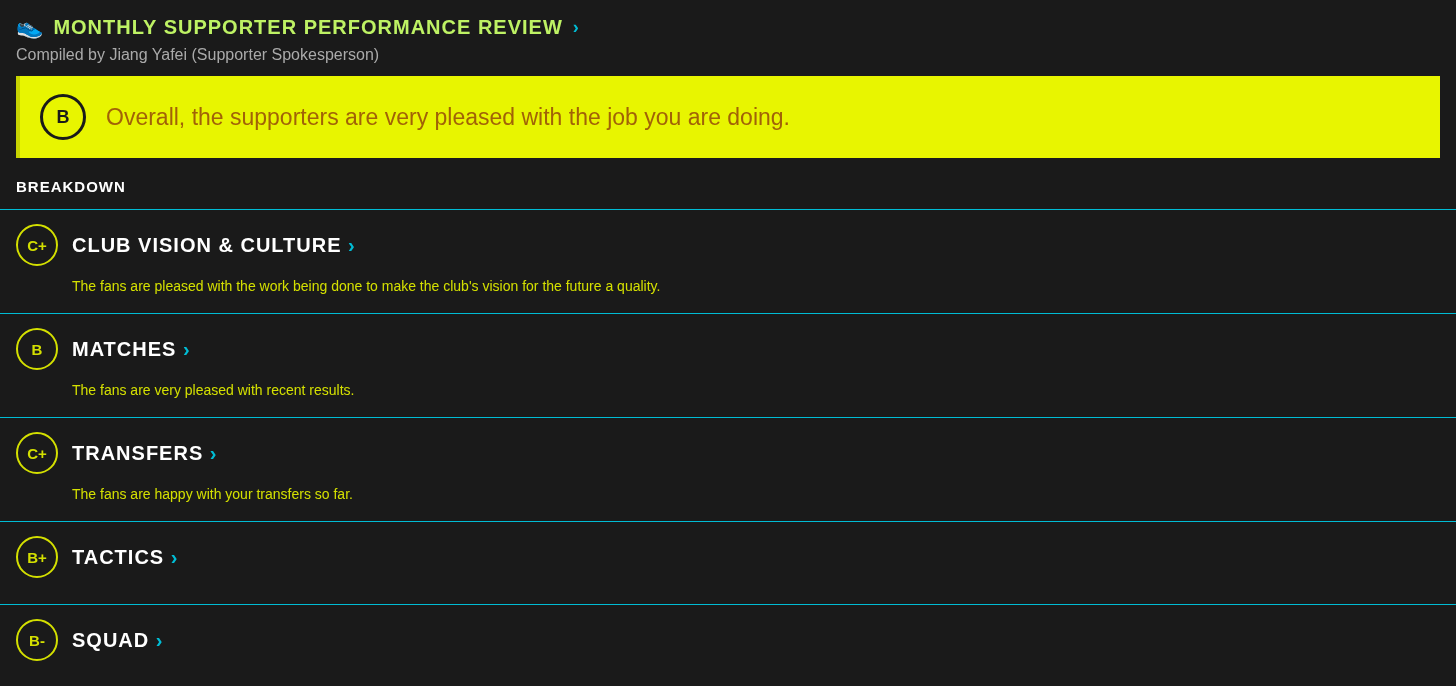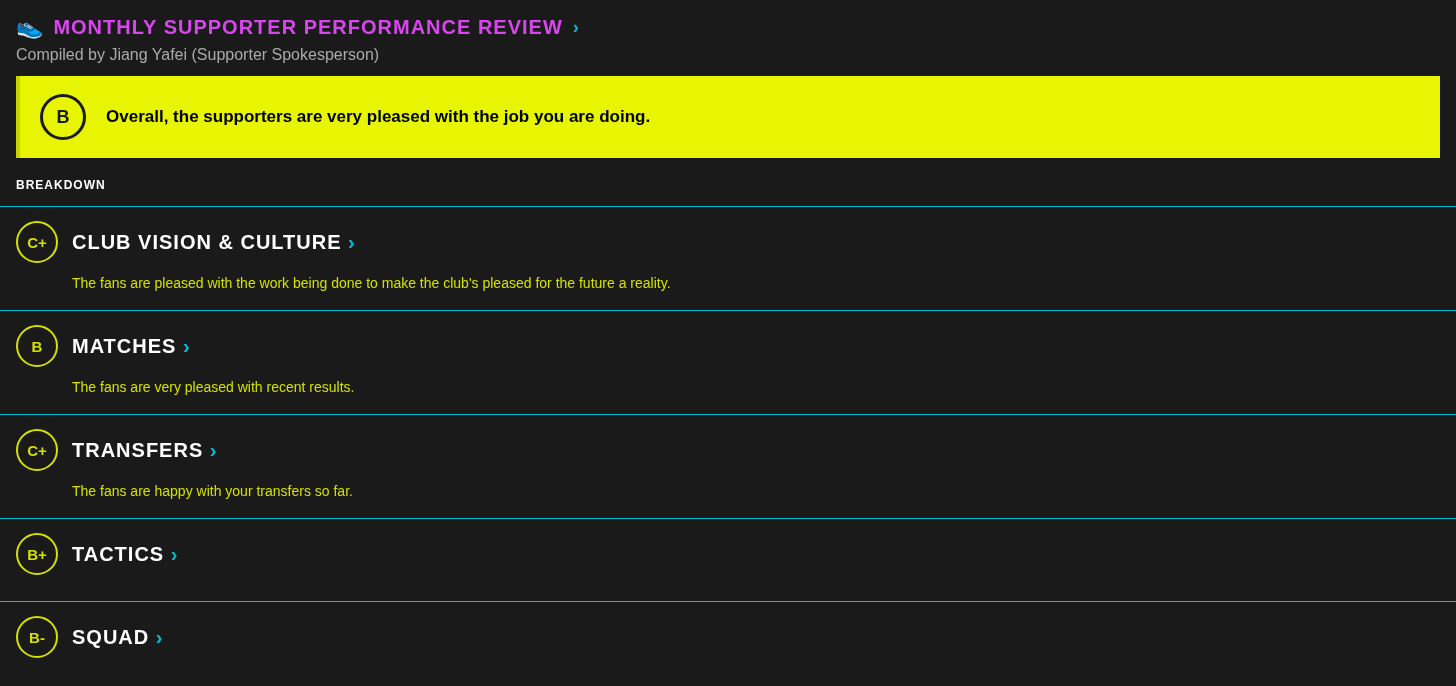--- a/index.html
+++ b/index.html
@@ -22,21 +22,21 @@
     }
 
     .header-icon {
       color: #00bcd4;
       font-size: 22px;
     }
 
     .header-title {
       font-size: 20px;
       font-weight: bold;
-      color: #d946ef;
+      color: #bef264;
       letter-spacing: 1px;
       text-transform: uppercase;
     }
 
     .header-arrow {
       color: #00bcd4;
       font-size: 18px;
       font-weight: bold;
     }
 
@@ -70,28 +70,28 @@
       background: transparent;
       flex-shrink: 0;
     }
 
     .grade-circle.yellow {
       border-color: #1a1a1a;
       color: #1a1a1a;
     }
 
     .overall-text {
-      font-size: 17px;
-      font-weight: bold;
-      color: #000000;
+      font-size: 23px;
+      font-weight: normal;
+      color: #a16207;
     }
 
     .breakdown-title {
       padding: 0 16px 14px 16px;
-      font-size: 12px;
+      font-size: 15px;
       font-weight: bold;
       color: #ffffff;
       letter-spacing: 1px;
       text-transform: uppercase;
     }
 
     .section {
       border-top: 1px solid #00bcd4;
       padding: 14px 16px 16px 16px;
     }
@@ -164,21 +164,21 @@
 
 <div class="breakdown-title">BREAKDOWN</div>
 
 <div id="sections-container">
     <div class="section">
       <div class="section-header">
         <div class="section-grade-circle">C+</div>
         <span class="section-title">CLUB VISION &amp; CULTURE <span class="section-title-arrow">›</span></span>
       </div>
       <div class="section-body">
-        <p class="section-text">The fans are pleased with the work being done to make the club's pleased for the future a reality.</p>
+        <p class="section-text">The fans are pleased with the work being done to make the club's vision for the future a quality.</p>
       </div>
     </div>
     <div class="section">
       <div class="section-header">
         <div class="section-grade-circle">B</div>
         <span class="section-title">MATCHES <span class="section-title-arrow">›</span></span>
       </div>
       <div class="section-body">
         <p class="section-text">The fans are very pleased with recent results.</p>
       </div>

